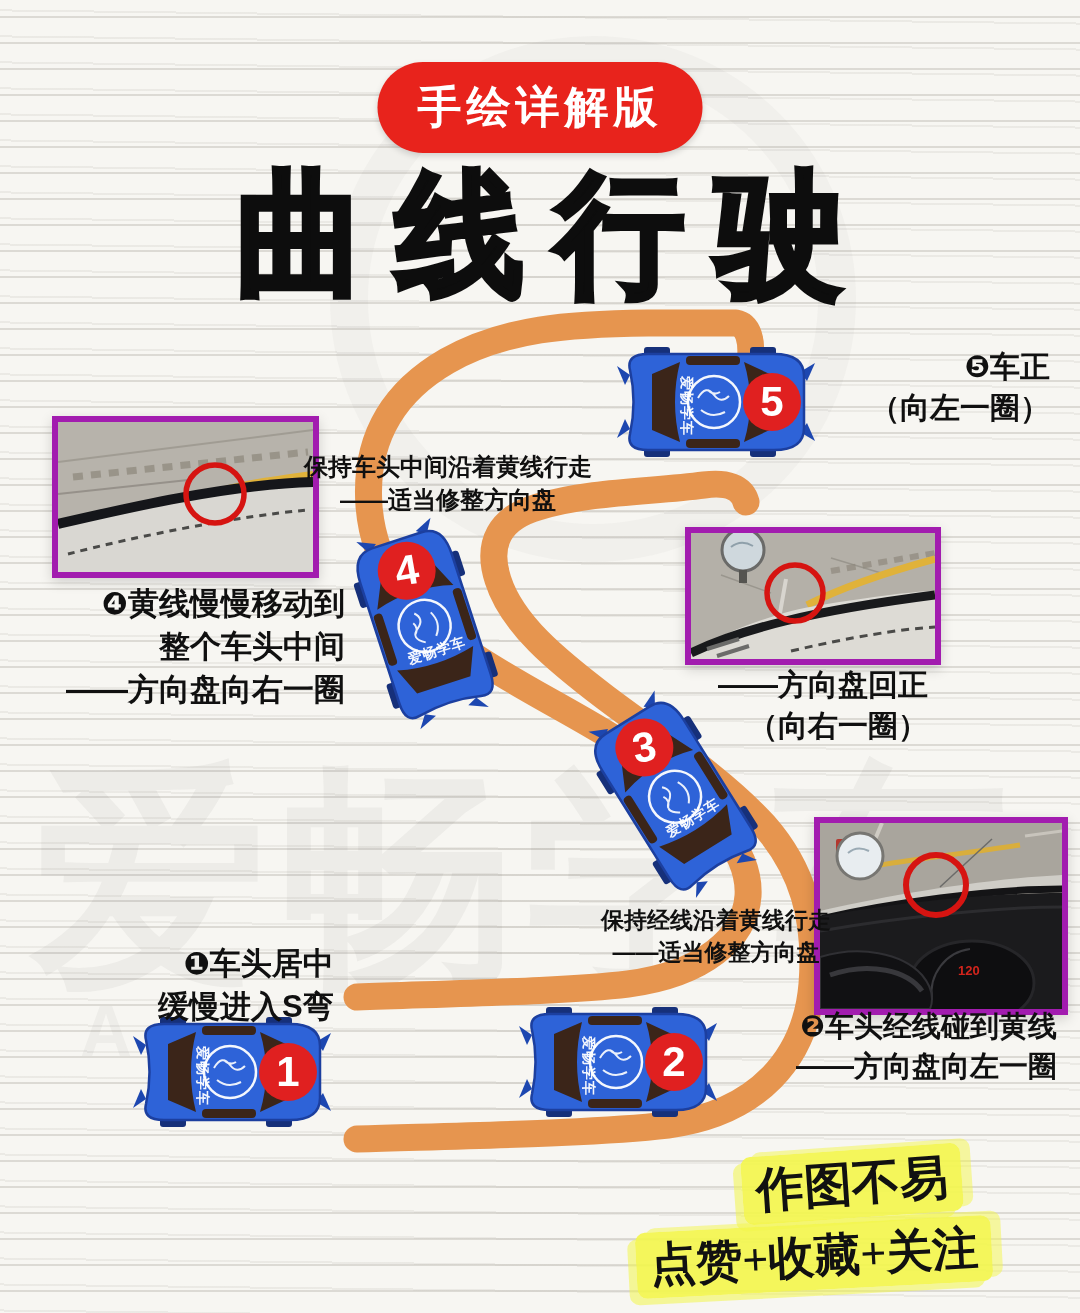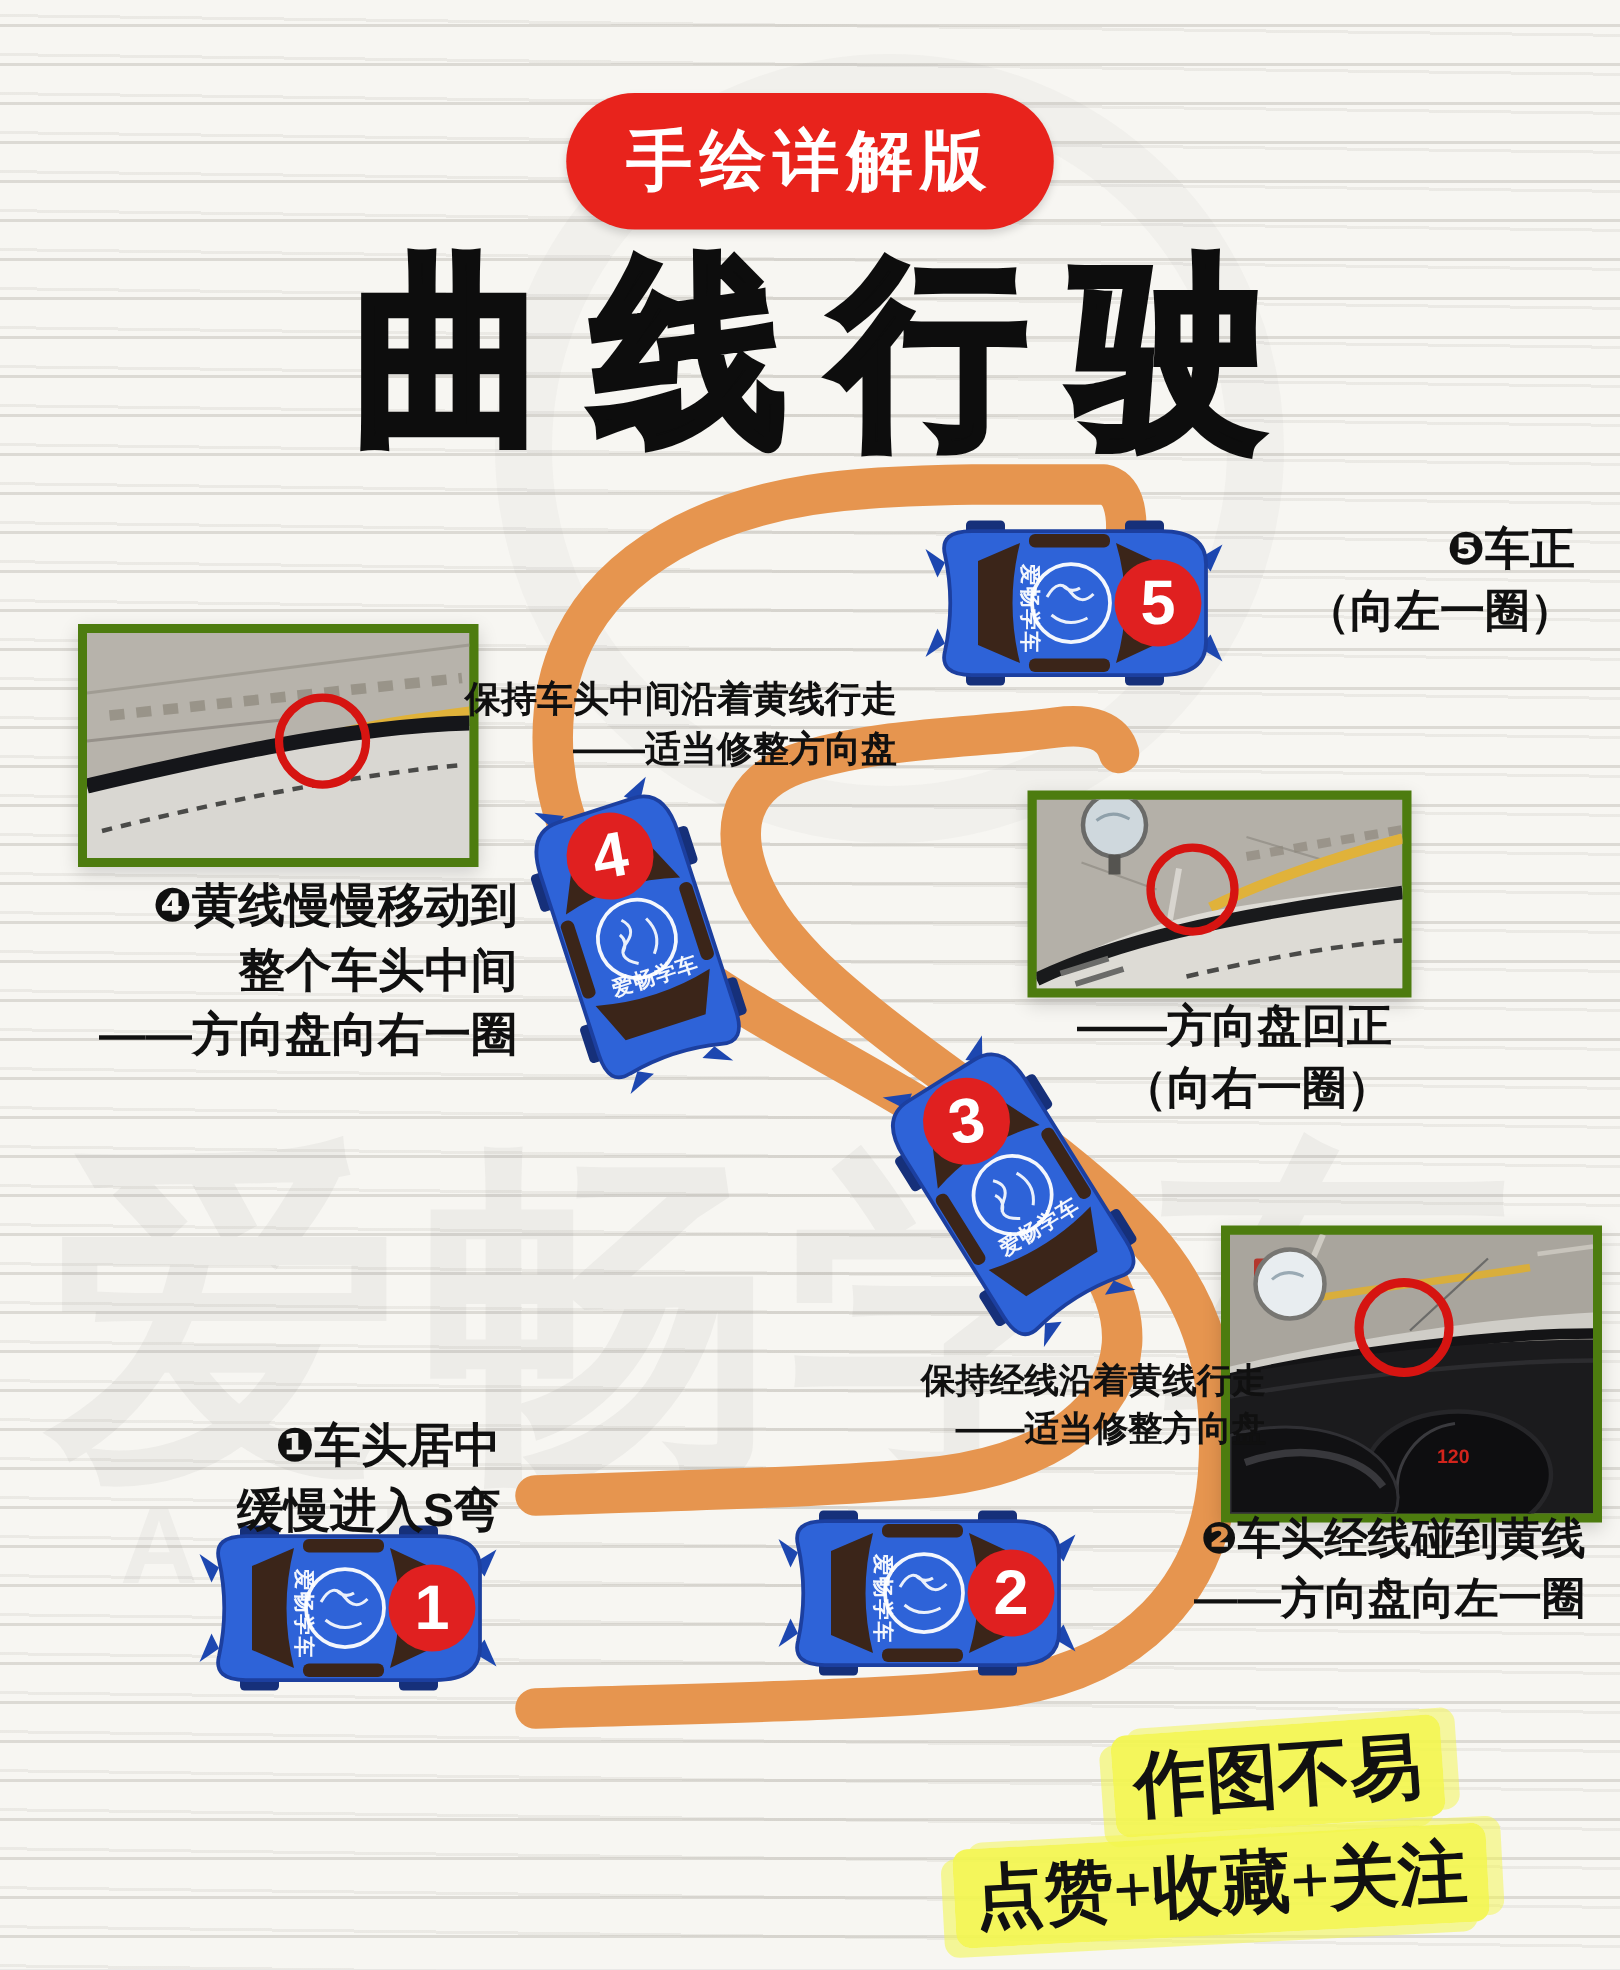--- a/index.html
+++ b/index.html
@@ -18,25 +18,25 @@
   .wm-latin{position:absolute;left:80px;top:990px;font-size:72px;font-weight:700;
         color:rgba(40,40,40,.045);letter-spacing:52px;z-index:0;}
   .badge{position:absolute;left:50%;top:62px;transform:translateX(-50%);
         background:#E8231C;color:#fff;font-size:44px;font-weight:900;letter-spacing:5px;
         padding:16px 40px;border-radius:48px;z-index:4;box-shadow:0 3px 6px rgba(0,0,0,.15);}
   .title{position:absolute;left:0;right:0;top:150px;margin:0;text-align:center;z-index:3;
         font-family:"Liberation Serif","DejaVu Serif",serif;
         font-size:128px;font-weight:900;color:#0d0d0d;letter-spacing:32px;padding-left:32px;
         -webkit-text-stroke:5px #0d0d0d;transform:scaleY(1.05);}
   .scene{position:absolute;left:0;top:0;z-index:2;}
-  .photo{position:absolute;background:#4d7c0f;padding:6px;z-index:3;box-shadow:0 4px 12px rgba(0,0,0,.16);}
+  .photo{position:absolute;background:#a21caf;padding:6px;z-index:3;box-shadow:0 4px 12px rgba(0,0,0,.16);}
   .photo svg{display:block;}
   .note{position:absolute;z-index:4;color:#101010;font-weight:900;line-height:1.38;white-space:nowrap;text-align:right;}
   .note .nl{display:block;}
-  .note-c{text-align:right;}
+  .note-c{text-align:center;}
   .footer-line{position:absolute;z-index:4;font-family:"Liberation Serif","DejaVu Serif",serif;
         font-weight:900;color:#111;white-space:nowrap;
         background:rgba(243,246,74,.9);border-radius:10px;padding:2px 14px;
         box-shadow:-8px 6px 0 rgba(243,246,74,.55), 10px -4px 0 rgba(243,246,74,.5);}
 </style>
 </head>
 <body>
 
 <div class="page">
 

